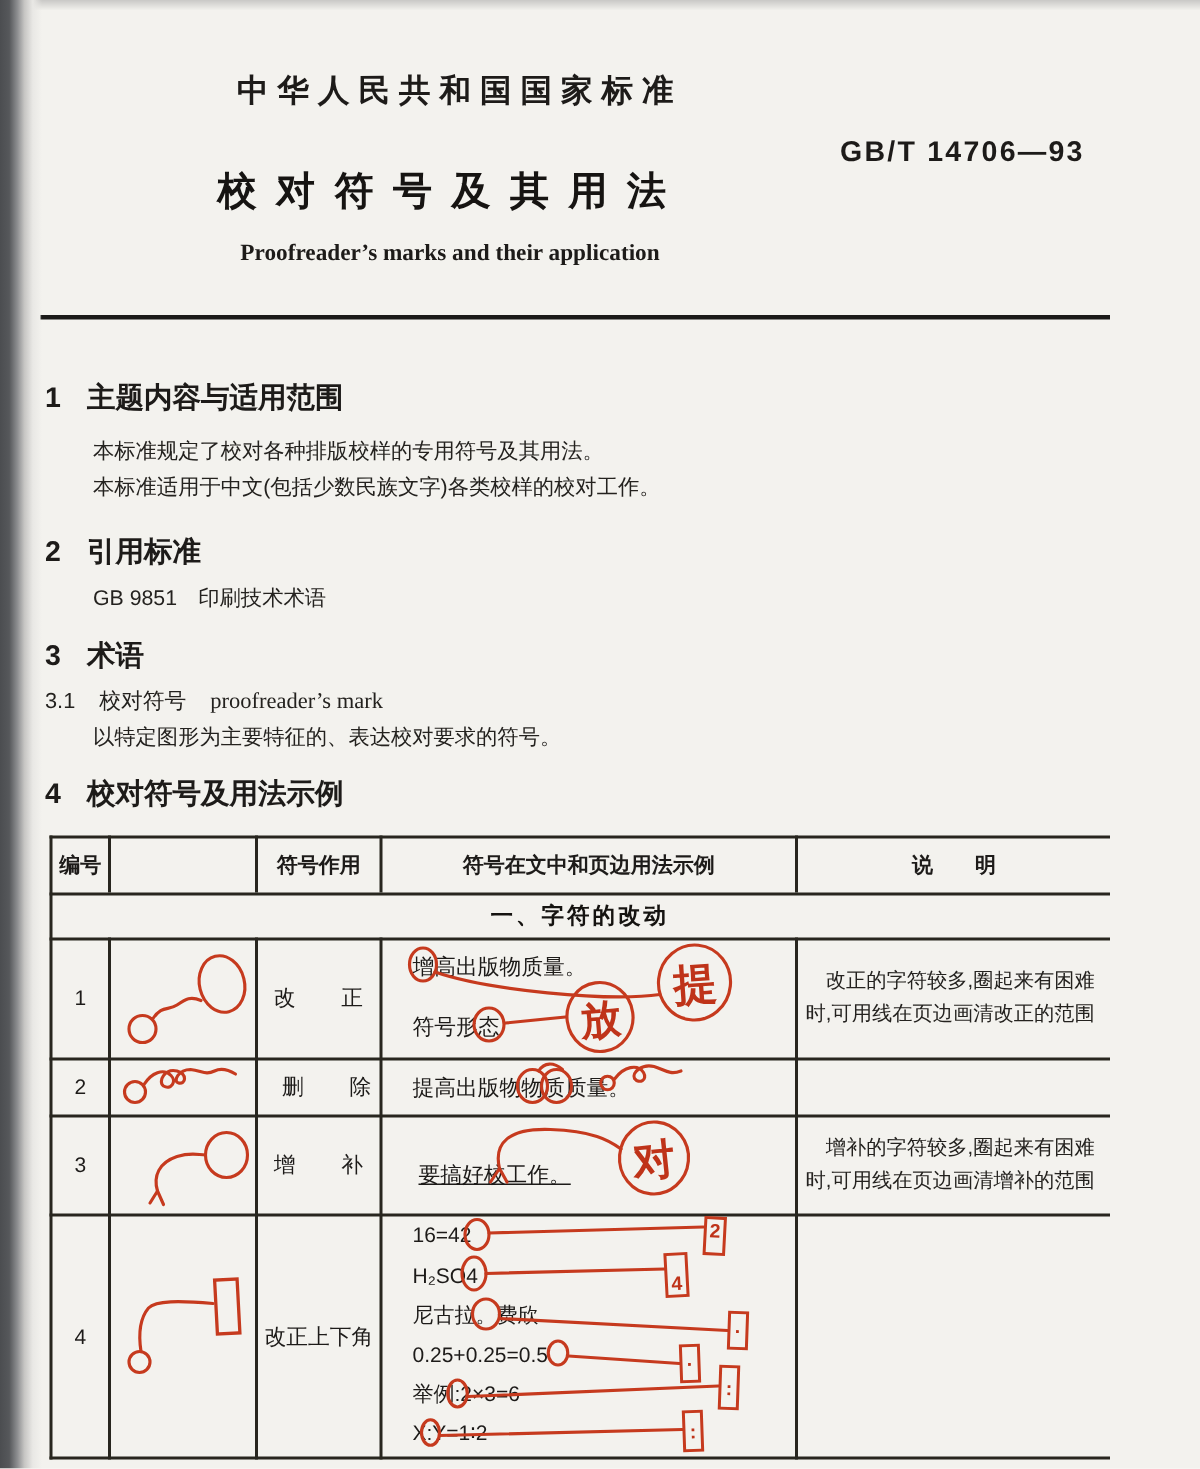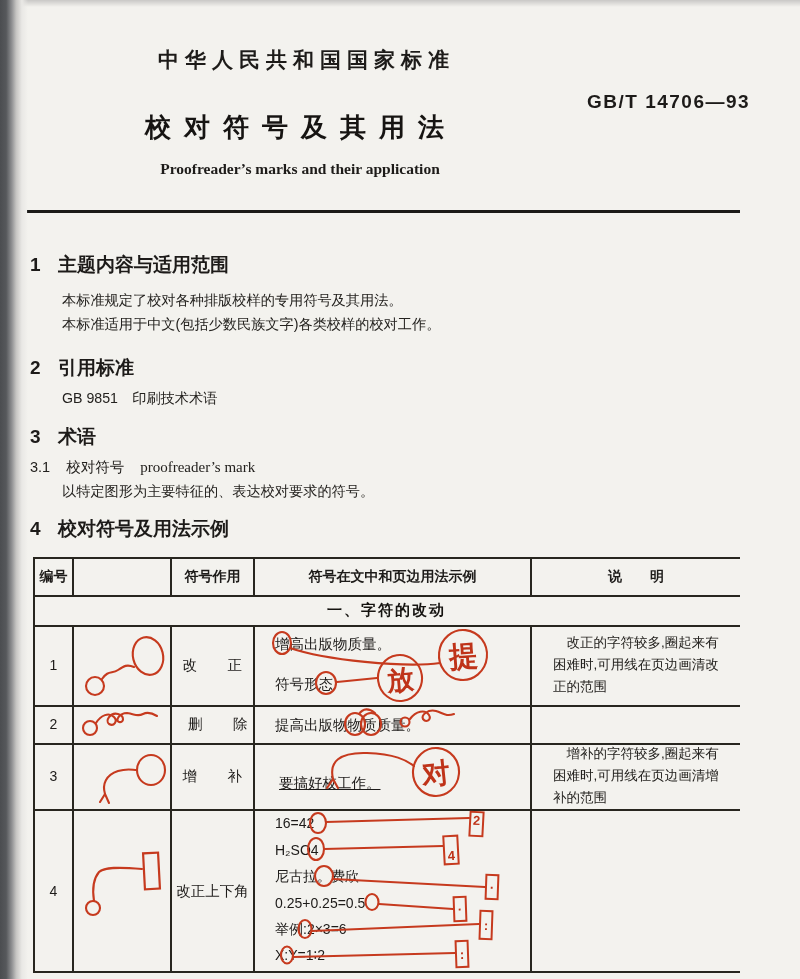--- a/index.html
+++ b/index.html
@@ -14,21 +14,21 @@
     background:linear-gradient(90deg,#4b4d50 0%,#56585b 22%,#8f9092 42%,#c6c5c3 58%,#e9e8e5 78%,rgba(243,242,238,0) 100%);
     pointer-events:none;
   }
   .scan-top{
     position:absolute; left:0; top:0; right:0; height:7px; z-index:49;
     background:linear-gradient(180deg,#c9c8c6 0%,rgba(243,242,238,0) 100%);
     pointer-events:none;
   }
   .abs{position:absolute;}
   .std-label{left:158px; top:46px; font-size:21px; font-weight:bold; letter-spacing:6px; color:#1d1b19; white-space:nowrap;}
-  .std-num{left:587px; top:91px; font-size:19px; font-weight:bold; letter-spacing:1.5px; color:#1d1b19; white-space:nowrap;}
+  .std-num{left:560px; top:91px; font-size:19px; font-weight:bold; letter-spacing:1.5px; color:#1d1b19; white-space:nowrap;}
   .doc-title{left:145px; top:110px; font-size:26px; font-weight:bold; letter-spacing:13px; color:#161412; white-space:nowrap;}
   .doc-title-en{left:100px; top:160px; width:400px; text-align:center; font-family:"Liberation Serif","DejaVu Serif",serif; font-weight:bold; font-size:15.5px; color:#1d1b19;}
   .head-rule{left:27px; top:210px; width:713px; height:3px; background:#1b1a18;}
 
   .sec-head{font-size:19px; font-weight:bold; color:#1d1b19; white-space:nowrap;}
   .sec-head .num{display:inline-block; min-width:14px;}
   .sec-head .txt{margin-left:14px;}
   .body-p{font-size:14.2px; color:#24221f; white-space:nowrap;}
   .mixed{font-size:14.5px; white-space:nowrap;}
   .mixed .en{font-family:"Liberation Serif","DejaVu Serif",serif; font-size:15px;}
@@ -38,21 +38,21 @@
   .tbl{position:absolute; left:33px; top:557px; width:707px; height:416px;}
   .hline{position:absolute; left:0; width:707px; height:2px; background:#28261f;}
   .vline{position:absolute; width:2px; background:#28261f;}
   .cell{position:absolute; display:flex; align-items:center; justify-content:center;}
   .th{font-weight:bold; font-size:14px; color:#1d1b19; white-space:nowrap;}
   .group-title{font-weight:bold; font-size:15px; letter-spacing:2px; color:#151310; white-space:nowrap;}
   .numcell{font-size:14px; color:#1d1b19;}
   .actioncell{font-size:14.5px; color:#1d1b19; white-space:pre; letter-spacing:0.5px;}
   .notecell{font-size:13.5px; line-height:1.62; color:#24221f; align-items:center;}
   .notecell .inner{width:100%; padding:3px 5px;}
-  .notecell p{margin:16px; text-indent:1em;}
+  .notecell p{margin:0; text-indent:1em;}
   .excell{display:block;}
   .ex-text{position:absolute; font-size:14.5px; color:#1d1b19; white-space:pre;}
   .ex-text.num{font-size:14px;}
   .marks{position:absolute; left:0; top:0; pointer-events:none;}
   .marks path,.marks ellipse,.marks circle{fill:none; stroke:#c63a1e; stroke-width:2.1; stroke-linecap:round;}
   .hand{position:absolute; color:#bf3319; font-weight:bold; white-space:nowrap; font-family:"Liberation Sans","DejaVu Sans",sans-serif;}
   .rbox{position:absolute; border:2px solid #c63a1e; color:#bf3319; font-weight:bold; font-size:13px;
         display:flex; justify-content:center; box-sizing:border-box;}
   .rbox.top{align-items:flex-start;}
   .rbox.bottom{align-items:flex-end;}

